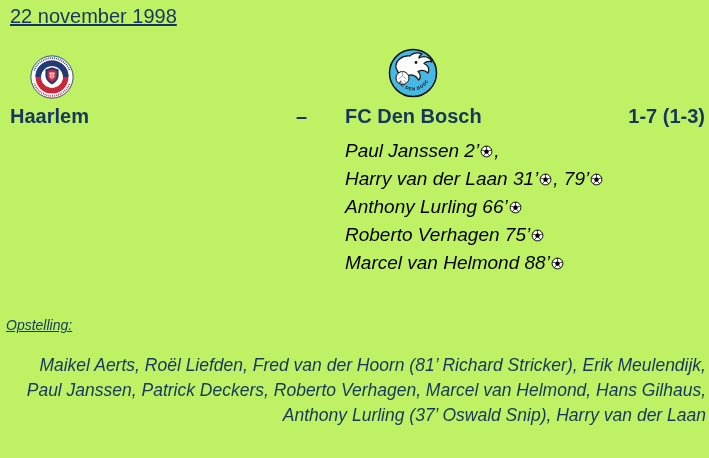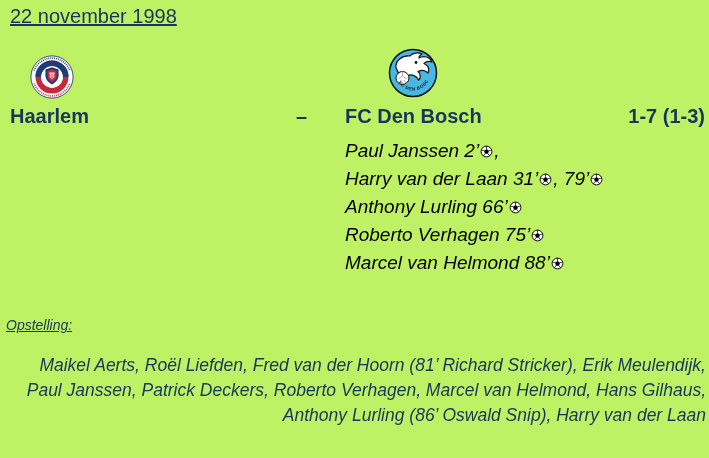--- a/index.html
+++ b/index.html
@@ -129,16 +129,16 @@
           <polygon points="12,7.2 16.6,10.6 14.8,16 9.2,16 7.4,10.6" fill="currentColor"></polygon>
           <path d="M12 2 V7.2 M16.6 10.6 L21.6 9 M14.8 16 L17.8 20.4 M9.2 16 L6.2 20.4 M7.4 10.6 L2.4 9" stroke="currentColor" stroke-width="1.4" fill="none"></path>
         </svg></div>
   </div>
 
   <h2 class="lineup-heading">Opstelling:</h2>
 
   <div class="lineup">
     <div class="lineup-line">Maikel Aerts, Roël Liefden, Fred van der Hoorn (81’ Richard Stricker), Erik Meulendijk,</div>
     <div class="lineup-line">Paul Janssen, Patrick Deckers, Roberto Verhagen, Marcel van Helmond, Hans Gilhaus,</div>
-    <div class="lineup-line">Anthony Lurling (86’ Oswald Snip), Harry van der Laan</div>
+    <div class="lineup-line">Anthony Lurling (37’ Oswald Snip), Harry van der Laan</div>
   </div>
 
 </div>
 
 </body></html>

